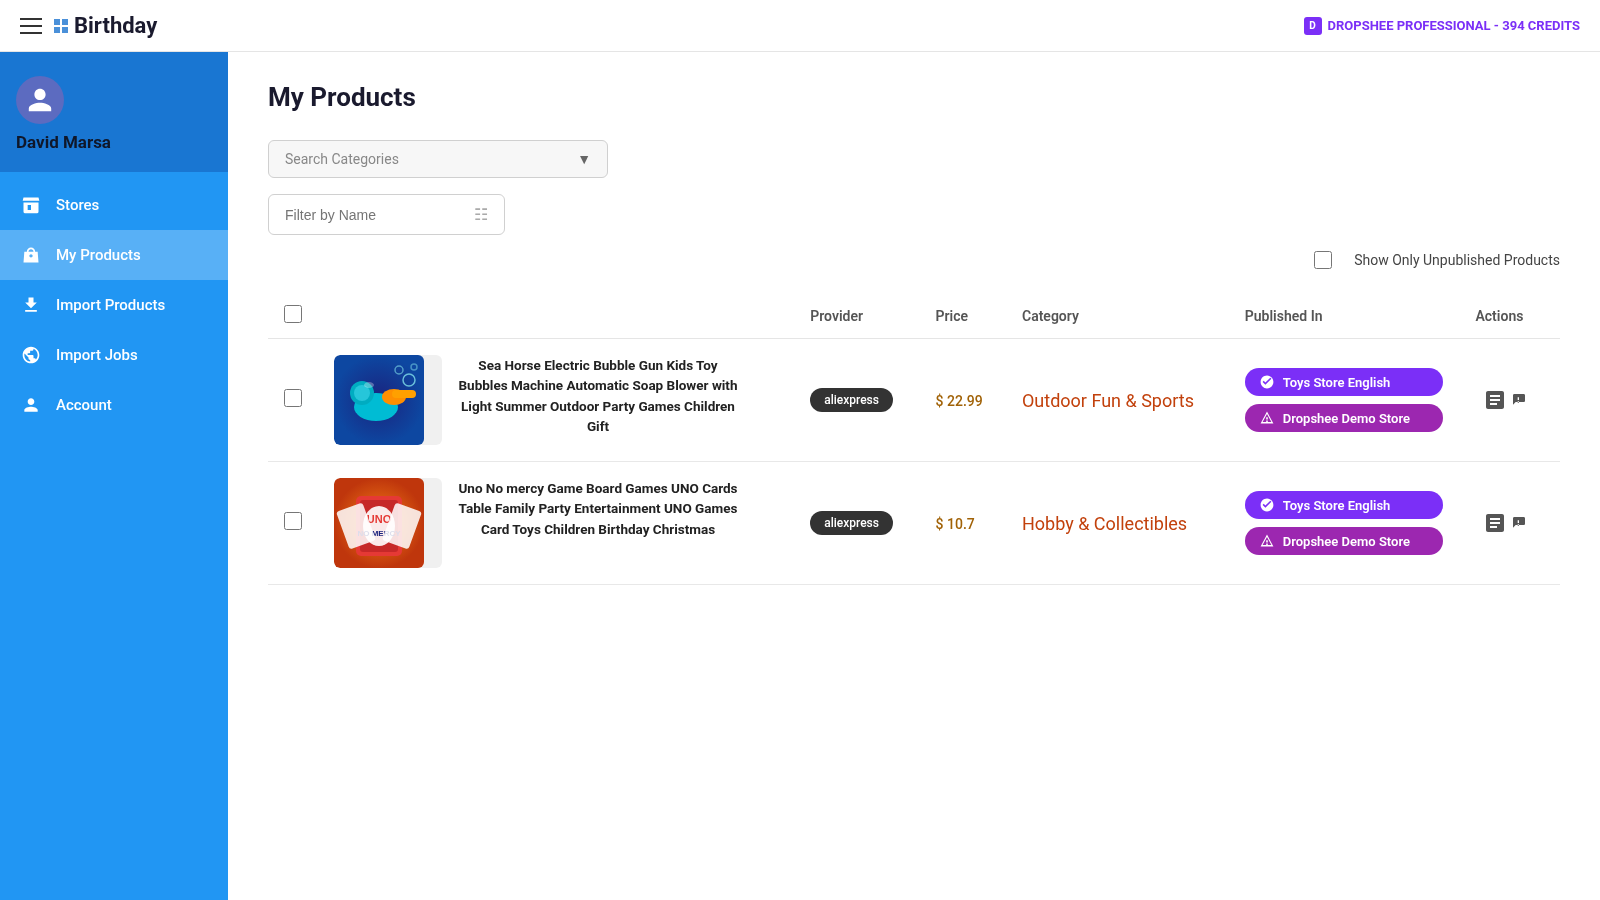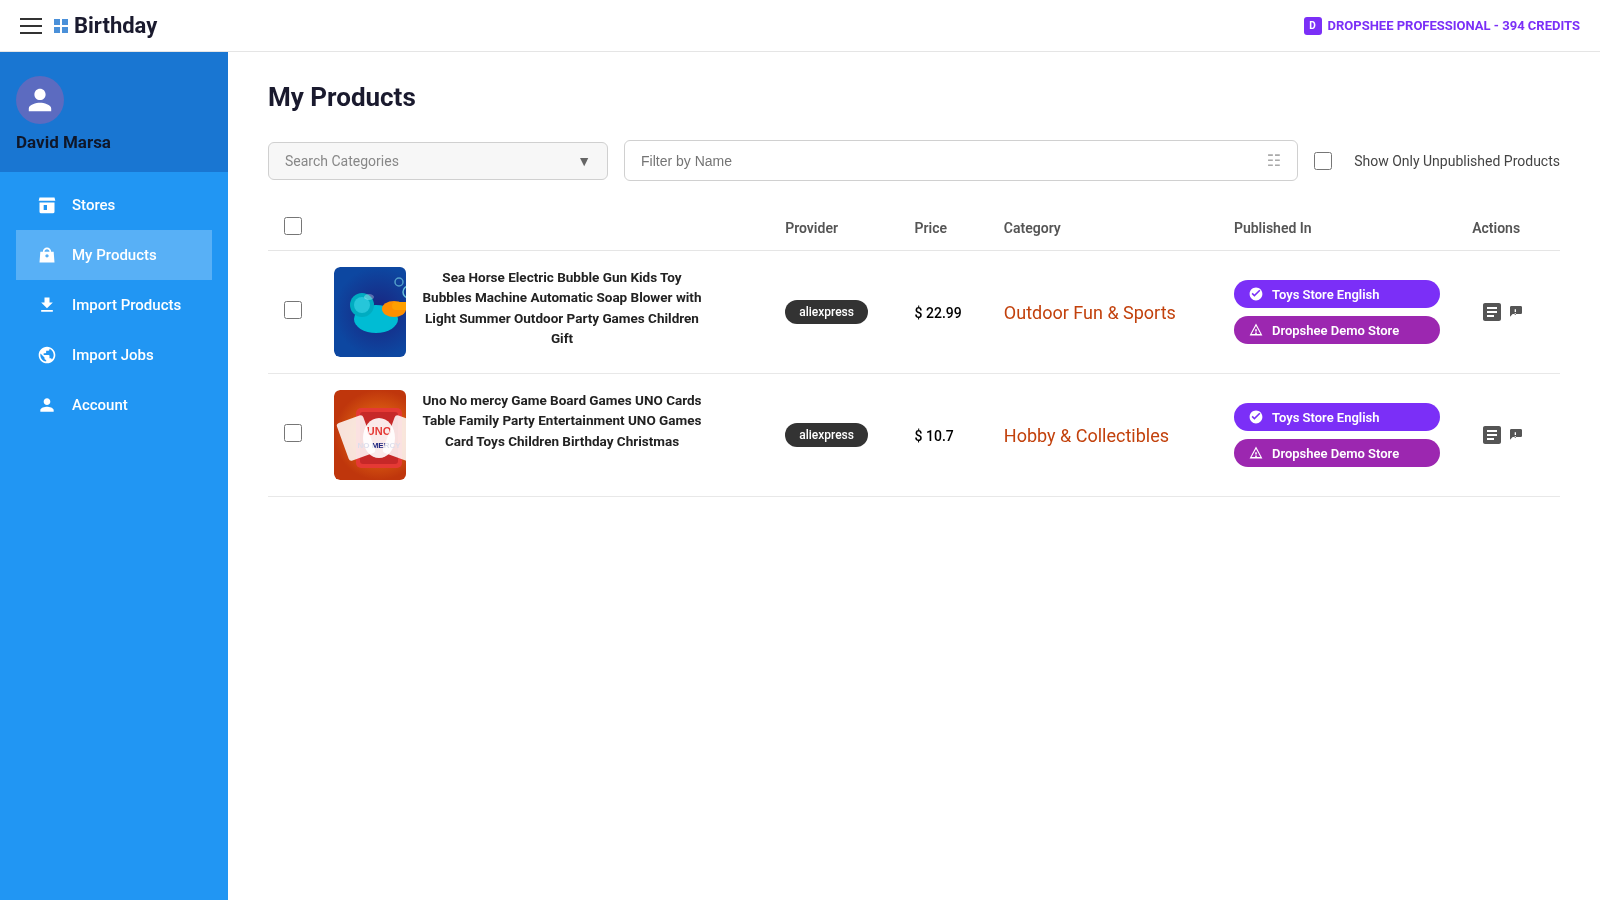--- a/index.html
+++ b/index.html
@@ -34,36 +34,36 @@
       height: 100%;
     }
     .sidebar-user {
       background: #1976d2; padding: 24px 16px 20px; display: flex; flex-direction: column; align-items: flex-start; gap: 8px;
     }
     .avatar {
       width: 48px; height: 48px; border-radius: 50%; background: #5c6bc0;
       display: flex; align-items: center; justify-content: center; color: #fff; font-size: 22px;
     }
     .username { color: #0f172a; font-weight: 700; font-size: 17px; }
-    .sidebar-nav { padding: 8px 16px; flex: 1; }
+    .sidebar-nav { padding: 8px 0; flex: 1; }
     .nav-item {
       display: flex; align-items: center; gap: 14px; padding: 14px 20px;
       color: #fff; cursor: pointer; font-size: 15px; font-weight: 500;
       transition: background 0.15s;
     }
     .nav-item.active { background: rgba(255,255,255,0.25); }
     .nav-icon { width: 22px; height: 22px; display: flex; align-items: center; justify-content: center; flex-shrink: 0; }
     .nav-icon svg { fill: #fff; }
 
     
     .main-content { flex: 1; overflow-y: auto; padding: 30px 40px; background: #fff; }
     .page-title { font-size: 26px; font-weight: 700; color: #1a1a2e; margin-bottom: 28px; }
 
     
-    .filters { display: flex; align-items: center; gap: 16px; margin-bottom: 24px; }
+    .filters { display: flex; align-items: flex-start; gap: 16px; margin-bottom: 24px; flex-direction: column; }
     .filter-dropdown {
       display: flex; align-items: center; justify-content: space-between;
       width: 340px; padding: 10px 16px; border: 1.5px solid #d0d0d0; border-radius: 6px;
       background: #f7f7f7; cursor: pointer; font-size: 14px; color: #888;
     }
     .filter-dropdown .chevron { color: #666; font-size: 14px; }
     .filter-name {
       display: flex; align-items: center; gap: 8px;
       flex: 1; padding: 10px 16px; border: 1.5px solid #d0d0d0; border-radius: 6px;
       background: #fff; font-size: 14px; color: #888;
@@ -78,30 +78,30 @@
     .products-table thead tr { border-bottom: 1.5px solid #e5e5e5; }
     .products-table th {
       padding: 12px 16px; text-align: left; font-size: 14px; font-weight: 600; color: #555;
     }
     .products-table th:first-child { width: 40px; }
     .products-table td { padding: 16px 16px; vertical-align: middle; }
     .products-table tbody tr { border-bottom: 1px solid #e8e8e8; }
 
     .product-row { display: flex; align-items: flex-start; gap: 16px; }
     .product-img {
-      width: 72px; height: 90px; object-fit: cover; border-radius: 6px; flex-shrink: 0;
+      width: 108px; height: 90px; object-fit: cover; border-radius: 6px; flex-shrink: 0;
       background: #f0f0f0; overflow: hidden;
     }
     .product-title { font-size: 13.5px; font-weight: 700; color: #222; line-height: 1.5; max-width: 280px; text-align: center; }
 
     .provider-badge {
       display: inline-block; background: #333; color: #fff; border-radius: 20px;
       padding: 5px 14px; font-size: 12px; font-weight: 500;
     }
-    .price { font-size: 14px; color: #000000; font-weight: 500; }
+    .price { font-size: 14px; color: #a16207; font-weight: 500; }
     .category { font-size: 18px; color: #c2410c; margin-top: 24px; }
 
     .published-badges { display: flex; flex-direction: column; gap: 8px; }
     .pub-badge {
       display: flex; align-items: center; gap: 8px; border-radius: 24px;
       padding: 6px 14px; font-size: 13px; font-weight: 600; color: #fff; cursor: pointer;
       white-space: nowrap;
     }
     .pub-badge.published { background: #7b2ff7; }
     .pub-badge.warning { background: #9c27b0; }

